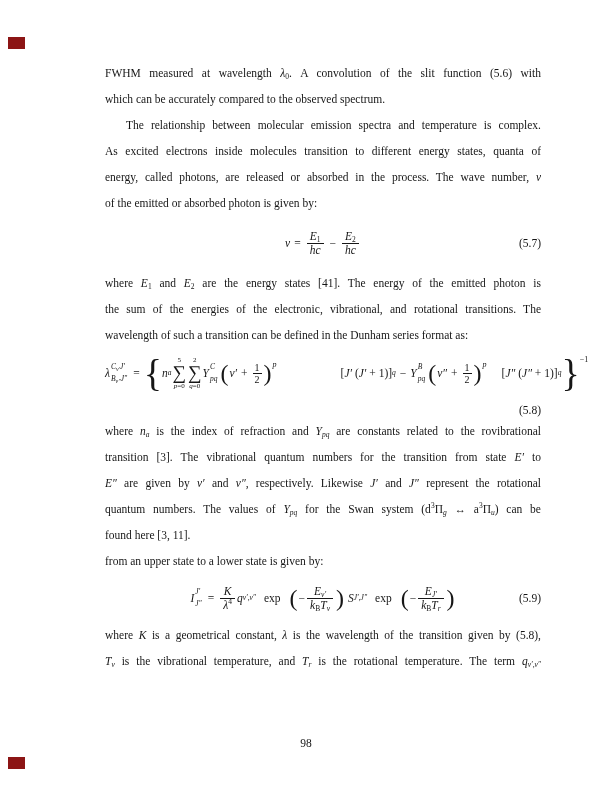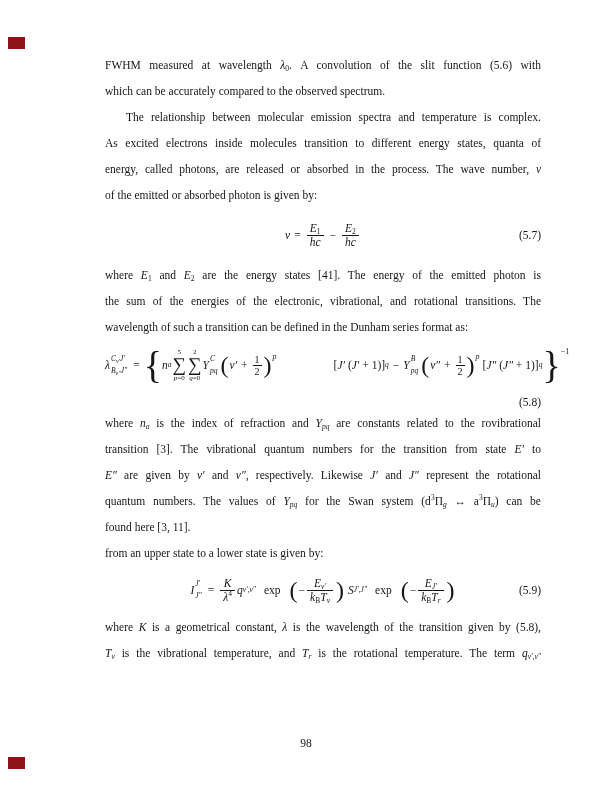--- a/index.html
+++ b/index.html
@@ -1,21 +1,21 @@
 <!DOCTYPE html>
 <html><head>
 <meta charset="utf-8">
 <style>
   html,body{margin:0;padding:0;}
   body{
     width:612px;height:792px;background:#ffffff;position:relative;
     font-family:"Liberation Serif","DejaVu Serif",serif;color:#161616;
     overflow:hidden;
   }
-  .content{position:absolute;left:105px;top:52px;width:436px;font-size:11.5px;}
+  .content{position:absolute;left:105px;top:60px;width:436px;font-size:11.5px;}
   .tline{height:26px;line-height:26px;overflow:hidden;}
   .just{text-align:justify;text-align-last:justify;}
   .indent{text-indent:21px;}
   sub{font-size:7.5px;vertical-align:-2px;line-height:0;}
   sup{font-size:7.5px;vertical-align:5px;line-height:0;}
   i{font-style:italic;}
 
   
   .eq{position:relative;display:flex;align-items:center;justify-content:center;}
   .eqnum{position:absolute;right:0;top:50%;transform:translateY(-50%);font-size:11.5px;margin-left:12px;}
@@ -123,38 +123,38 @@
       </span>
       <span class="bigp">(</span>
         <i>v′</i>
       <span class="op">+</span>
       <span class="frac half">
         <span class="fn">1</span>
         <span class="fd">2</span>
       </span>
         <span class="bigp">)</span>
         <span class="exp-hi">p</span>
-      <span style="margin-left:13px;padding-left:44px;">[<i>J′</i> (<i>J′</i> + 1)]</span>
+      <span style="margin-left:20px;padding-left:44px;">[<i>J′</i> (<i>J′</i> + 1)]</span>
         <sup><i>q</i></sup>
       <span class="op">−</span>
       <i>Y</i>
         <span class="stack">
         <span class="srow"><i>B</i></span>
         <span class="srow"><i>pq</i></span>
       </span>
       <span class="bigp">(</span>
         <i>v″</i>
       <span class="op">+</span>
       <span class="frac half">
         <span class="fn">1</span>
         <span class="fd">2</span>
       </span>
         <span class="bigp">)</span>
         <span class="exp-hi">p</span>
-      <span style="margin-left:3px;">[<i>J″</i> (<i>J″</i> + 1)]</span>
+      <span style="margin-left:15px;">[<i>J″</i> (<i>J″</i> + 1)]</span>
         <sup><i>q</i></sup>
       <span class="brace">}</span>
         <span class="exp-hi2">−1</span>
     </span>
     <span class="eqnum">(5.8)</span>
   </div>
 
   <div>
     <div class="tline just">where <i>n</i><sub><i>a</i></sub> is the index of refraction and <i>Y</i><sub><i>pq</i></sub> are constants related to the rovibrational</div>
     <div class="tline just">transition [3]. The vibrational quantum numbers for the transition from state <i>E′</i> to</div>

